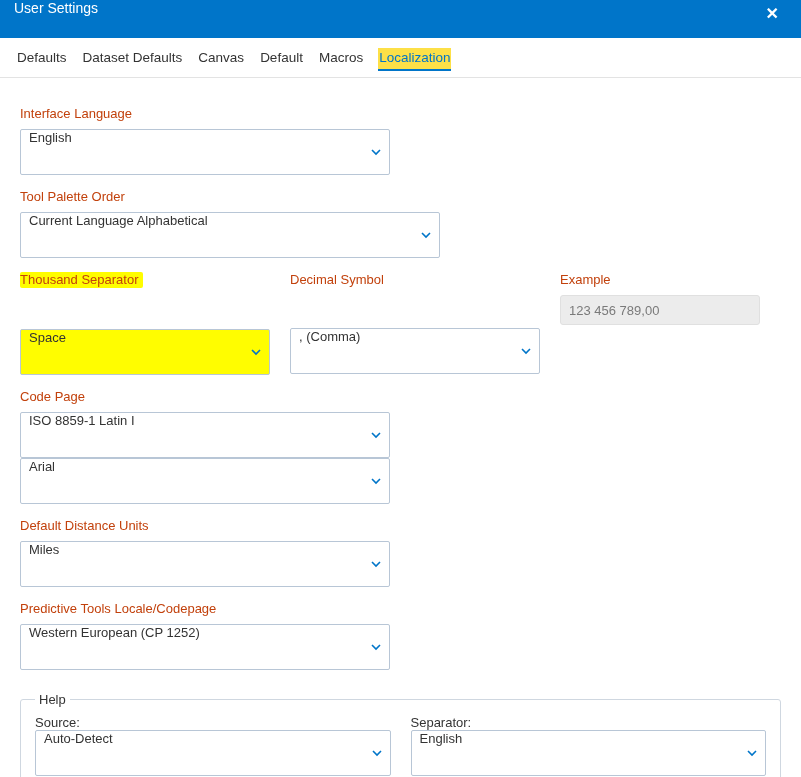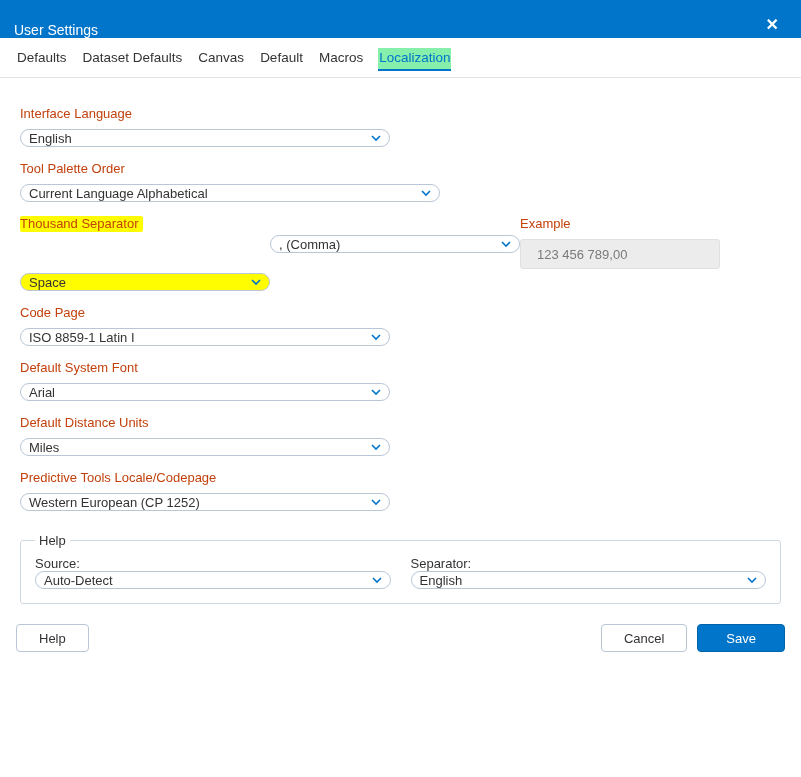--- a/index.html
+++ b/index.html
@@ -9,21 +9,21 @@
     font-size: 13px;
     color: #333;
     background: #fff;
     width: 801px;
   }
   .titlebar {
     background: #0075c9;
     color: #fff;
     height: 38px;
     display: flex;
-    align-items: flex-end;
+    align-items: flex-start;
     padding: 0 14px;
     justify-content: space-between;
   }
   .titlebar .title { font-size: 14px; }
   .close-x {
     font-size: 16px;
     font-weight: bold;
     cursor: pointer;
     padding: 4px 8px;
   }
@@ -32,43 +32,42 @@
     gap: 14px;
     padding: 10px 16px 6px 16px;
     border-bottom: 1px solid #e3e3e3;
     font-size: 13.5px;
     color: #333;
   }
   .tab { cursor: pointer; padding: 2px 1px 4px 1px; }
   .tab.active {
     color: #0075c9;
     border-bottom: 2px solid #0075c9;
-    background: #86efac;
+    background: #fde047;
   }
   .content {
     padding: 14px 20px 8px 20px;
   }
   .field-label {
     font-size: 13px;
     margin: 14px 0 8px 0;
     color: #c2410c;
   }
   .highlighted {
     background: #fffd00;
     display: inline-block;
     padding: 0 4px 1px 0;
     border-radius: 2px;
   }
   .select {
     position: relative;
     border: 1px solid #b8c6d6;
-    border-radius: 9px;
-    height: 18px;
-    display: flex;
-    align-items: center;
+    border-radius: 2px;
+    height: 46px;
+    display: flex;
     padding: 0 26px 0 8px;
     font-size: 13px;
     color: #333;
     background: #fff;
     cursor: pointer;
   }
   .select.hl {
     background: #fffd00;
   }
   .chev {
@@ -76,32 +75,33 @@
     right: 7px;
     top: 50%;
     transform: translateY(-50%);
     pointer-events: none;
   }
   .chev svg { display: block; }
   .w370 { width: 370px; }
   .w250 { width: 250px; margin-top: 33px; }
   .row3 {
     display: flex;
+    gap: 20px;
     align-items: flex-start;
   }
   .col { display: flex; flex-direction: column; }
   .example-box {
     border: 1px solid #e0e0e0;
     background: #ececec;
     color: #7a7a7a;
     border-radius: 3px;
     height: 30px;
     display: flex;
     align-items: center;
-    padding: 0 16px;
+    padding: 0 8px;
     width: 200px;
     font-size: 13px;
   }
   fieldset.help {
     border: 1px solid #cfd7e0;
     border-radius: 3px;
     margin: 22px 0 0 0;
     padding: 8px 14px 14px 14px;
   }
   fieldset.help legend {
@@ -187,20 +187,21 @@
       <div class="select hl w250">
         <span>Space</span>
         <span class="chev">
             <svg width="12" height="12" viewBox="0 0 12 12">
               <path d="M2 4 L6 8 L10 4" stroke="#0075c9" stroke-width="1.6" fill="none"></path>
             </svg>
           </span>
       </div>
     </div>
     <div class="col">
+      <div class="field-label">Decimal Symbol</div>
       <div class="select w250">
         <span>, (Comma)</span>
         <span class="chev">
             <svg width="12" height="12" viewBox="0 0 12 12">
               <path d="M2 4 L6 8 L10 4" stroke="#0075c9" stroke-width="1.6" fill="none"></path>
             </svg>
           </span>
       </div>
     </div>
     <div class="col">
@@ -212,21 +213,20 @@
   <div class="field-label">Code Page</div>
   <div class="select w370">
     <span>ISO 8859-1 Latin I</span>
     <span class="chev">
         <svg width="12" height="12" viewBox="0 0 12 12">
           <path d="M2 4 L6 8 L10 4" stroke="#0075c9" stroke-width="1.6" fill="none"></path>
         </svg>
       </span>
   </div>
 
-  <div class="field-label">Default System Font</div>
   <div class="select w370">
     <span>Arial</span>
     <span class="chev">
         <svg width="12" height="12" viewBox="0 0 12 12">
           <path d="M2 4 L6 8 L10 4" stroke="#0075c9" stroke-width="1.6" fill="none"></path>
         </svg>
       </span>
   </div>
 
   <div class="field-label">Default Distance Units</div>

